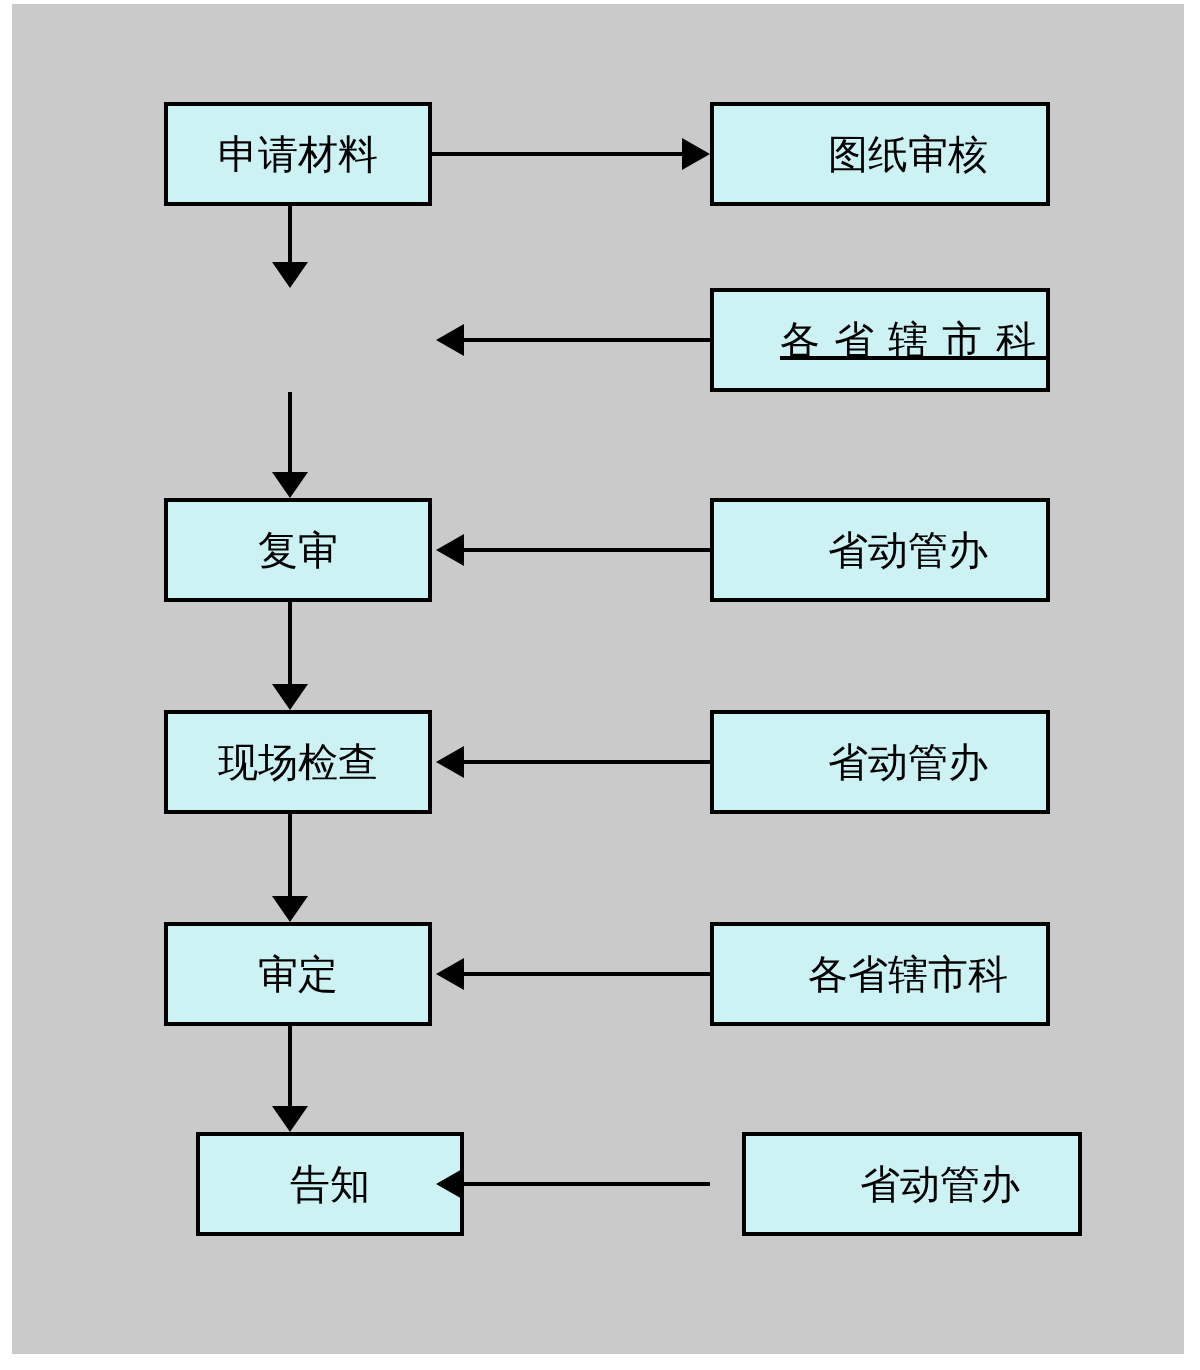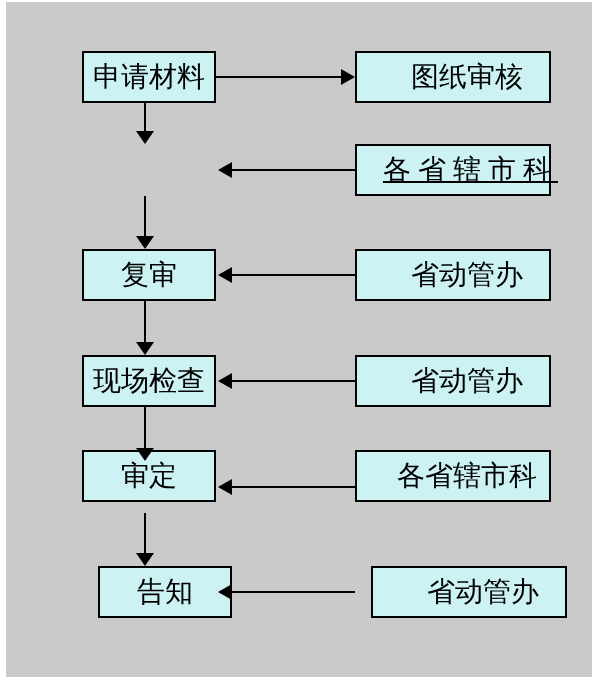--- a/index.html
+++ b/index.html
@@ -23,31 +23,31 @@
     background: #cacaca;
   }
   .node {
     position: absolute;
     box-sizing: border-box;
     border: 2px solid #000000;
     background: #ccf2f4;
     display: flex;
     align-items: center;
     justify-content: center;
-    font-size: 28px;
+    font-size: 20px;
     color: #000000;
     white-space: nowrap;
   }
   .left-col  { left: 76px;  width: 134px; height: 52px; }
-  .right-col { left: 349px; width: 196px; height: 52px; padding-left: 28px; }
+  .right-col { left: 349px; width: 170px; height: 52px; padding-left: 28px; }
   .r1 { top: 49px;  }
   .r2 { top: 142px; }
   .r3 { top: 247px; }
   .r4 { top: 353px; }
-  .r5 { top: 448px; }
+  .r5 { top: 459px; }
   .r6 { top: 564px; margin-left: 16px; }
   .spaced { letter-spacing: 7px; text-indent: 7px; text-decoration: underline; }
 
   .hline { position: absolute; height: 2px; background: #000000; }
   .vline { position: absolute; width: 2px;  background: #000000; }
   .head-right {
     position: absolute; width: 0; height: 0;
     border-top: 8px solid transparent;
     border-bottom: 8px solid transparent;
     border-left: 14px solid #000000;

